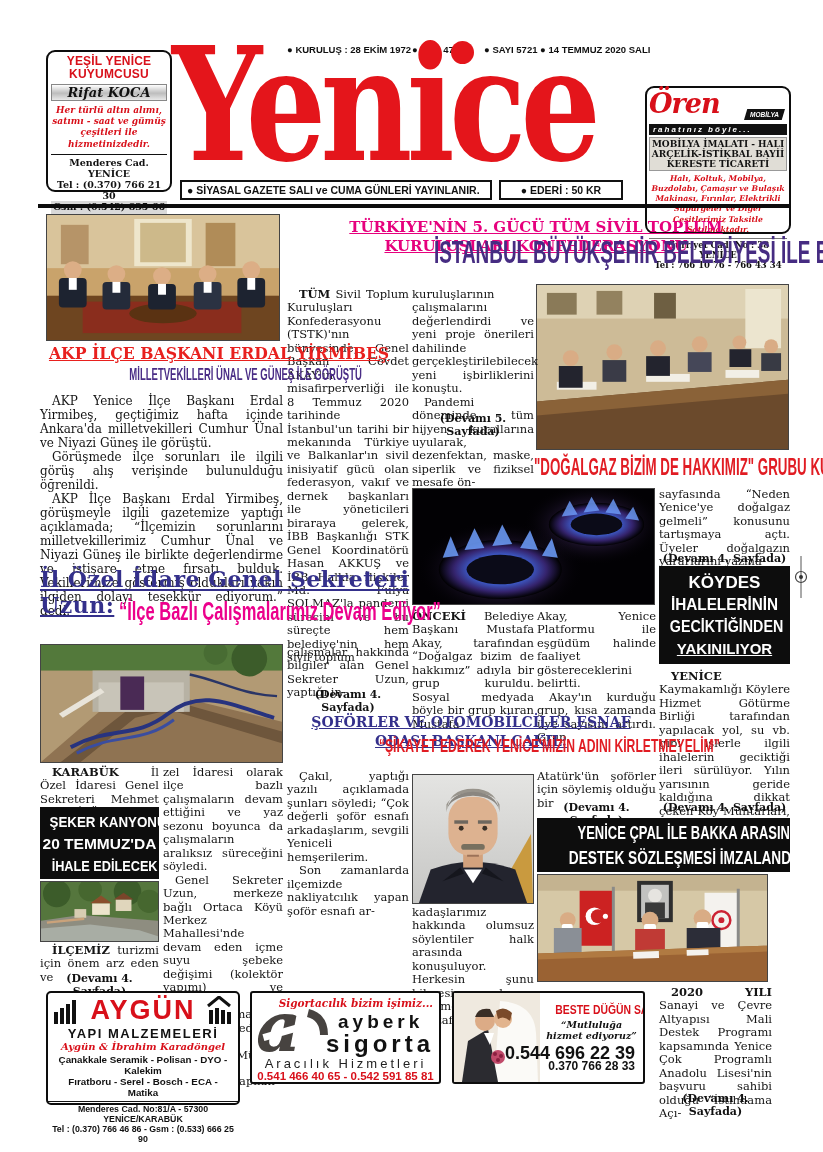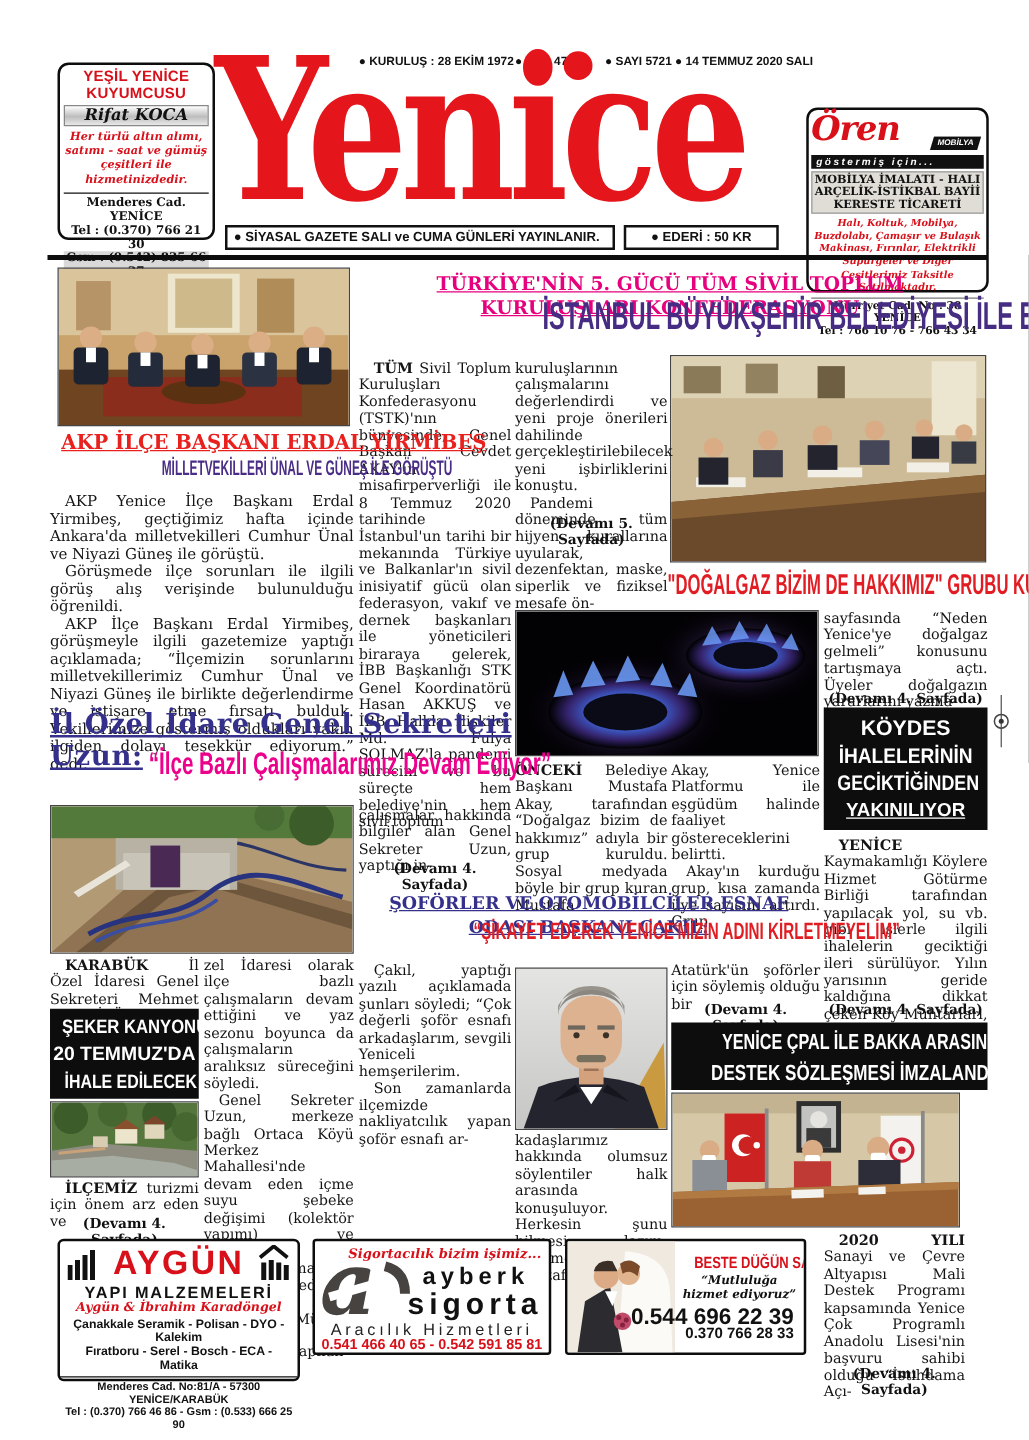--- a/index.html
+++ b/index.html
@@ -49,21 +49,21 @@
   </div>
 
   <div class="abs sans b" style="left:180px;top:180px;width:312px;height:20px;border:2px solid #111;font-size:10.5px;line-height:17px;padding-left:5px;box-sizing:border-box;">● SİYASAL GAZETE SALI ve CUMA GÜNLERİ YAYINLANIR.</div>
   <div class="abs sans b ctr" style="left:499px;top:180px;width:124px;height:20px;border:2px solid #111;font-size:10.5px;line-height:17px;box-sizing:border-box;">● EDERİ : 50 KR</div>
 
   <div class="abs adbox" style="left:645px;top:48px;width:146px;height:148px;padding:2px;margin-top:38px;">
     <div style="position:relative;height:34px;">
       <span class="serif b" style="font-style:italic;font-size:27px;color:#d8101a;letter-spacing:-1px;line-height:1;">Ören</span>
       <span class="sans b" style="position:absolute;right:2px;bottom:4px;background:#111;color:#fff;font-size:6.5px;font-style:italic;padding:2px 6px;clip-path:polygon(8% 0,100% 0,92% 100%,0 100%);">MOBİLYA</span>
     </div>
-    <div class="sans b" style="background:#111;color:#fff;font-style:italic;font-size:8px;letter-spacing:2px;padding:1px 4px;">göstermiş için...</div>
+    <div class="sans b" style="background:#111;color:#fff;font-style:italic;font-size:8px;letter-spacing:2px;padding:1px 4px;">rahatınız böyle...</div>
     <div style="background:#e0ddd6;border:1px solid #999;margin-top:2px;padding:1px 0;">
       <div class="ctr serif b" style="font-size:9px;">MOBİLYA İMALATI - HALI</div>
       <div class="ctr serif b" style="font-size:9px;">ARÇELİK-İSTİKBAL BAYİİ</div>
       <div class="ctr serif b" style="font-size:9px;">KERESTE TİCARETİ</div>
     </div>
     <div class="ctr serif b" style="font-style:italic;color:#d8101a;font-size:7.8px;line-height:1.3;margin-top:3px;">Halı, Koltuk, Mobilya, Buzdolabı, Çamaşır ve Bulaşık Makinası, Fırınlar, Elektrikli Süpürgeler ve Diğer Çeşitlerimiz Taksitle Satılmaktadır.</div>
     <div style="border-top:1px solid #777;margin-top:3px;"></div>
     <div class="ctr serif b" style="font-size:8.5px;margin-top:1px;">Hürriyet Cad. No : 38 YENİCE</div>
     <div class="ctr serif b" style="font-size:8.5px;">Tel : 766 10 76 - 766 43 34</div>
   </div>

